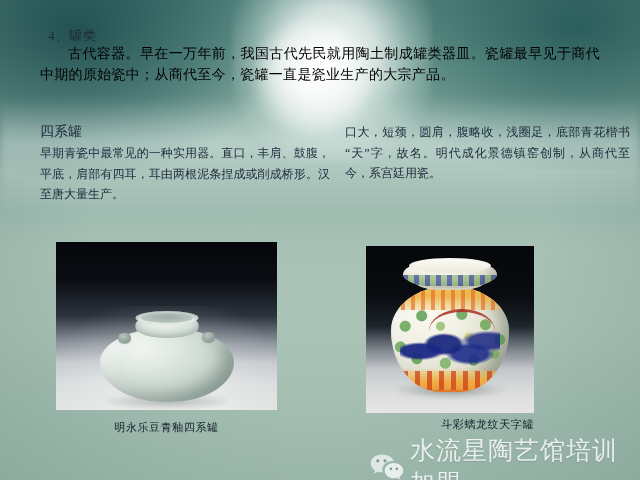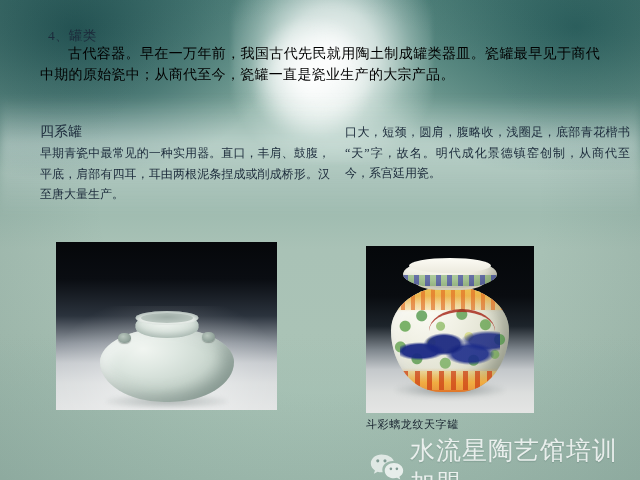--- a/index.html
+++ b/index.html
@@ -227,21 +227,21 @@
   .tz-lid-top{
     position:absolute;left:50%;top:12px;transform:translateX(-50%);
     width:82px;height:15px;border-radius:50%;
     background:linear-gradient(to bottom,#fcfbf4,#ecead e);
     background:linear-gradient(to bottom,#fcfbf4,#eceade);
   }
 
   
   .caption{position:absolute;font-size:11px;color:#15202c;letter-spacing:0.6px;}
   #caption-left{left:56px;top:420px;width:221px;text-align:center;}
-  #caption-right{left:366px;top:417px;width:168px;text-align:left;}
+  #caption-right{left:366px;top:417px;width:168px;text-align:right;}
 
   
   #watermark{
     position:absolute;left:370px;top:434px;
     display:flex;align-items:center;gap:6px;
     color:rgba(255,255,255,0.82);
     font-size:25px;letter-spacing:1px;
     font-family:"Liberation Sans","DejaVu Sans",sans-serif;
     text-shadow:0 1px 1px rgba(60,90,82,0.25);
   }
@@ -298,20 +298,21 @@
       <div class="tz-foot"></div>
       <div class="tz-foot-rays"></div>
     </div>
     <div class="tz-neck"></div>
     <div class="tz-lid">
       <div class="tz-lid-band"></div>
     </div>
     <div class="tz-lid-top"></div>
   </div>
 
+  <div class="caption" id="caption-left">明永乐豆青釉四系罐</div>
 
   <div class="caption" id="caption-right">斗彩螭龙纹天字罐</div>
 
   <div id="watermark">
     <svg id="wechat-icon" viewBox="0 0 42 34" aria-hidden="true">
       <path d="M14.2 1.6C6.9 1.6 1 6.5 1 12.6c0 3.5 2 6.6 5.1 8.6l-1.3 4.1 4.7-2.5c1.5.4 3.1.7 4.7.7.5 0 1-.1 1.5-.1-.3-.9-.5-1.9-.5-2.9 0-6 5.7-10.8 12.8-10.8.5 0 1 0 1.4.1C28.1 5.1 21.8 1.6 14.2 1.6z" fill="rgba(255,255,255,0.80)"></path>
       <circle cx="9.6" cy="9.4" r="1.9" fill="#7b968f"></circle>
       <circle cx="18.5" cy="9.4" r="1.9" fill="#7b968f"></circle>
       <path d="M41 21.5c0-5.2-5.1-9.4-11.4-9.4s-11.4 4.2-11.4 9.4 5.1 9.4 11.4 9.4c1.3 0 2.6-.2 3.8-.6l4 2.1-1.1-3.5c2.8-1.7 4.7-4.4 4.7-7.4z" fill="rgba(255,255,255,0.90)"></path>
       <circle cx="25.8" cy="19.3" r="1.6" fill="#7b968f"></circle>

